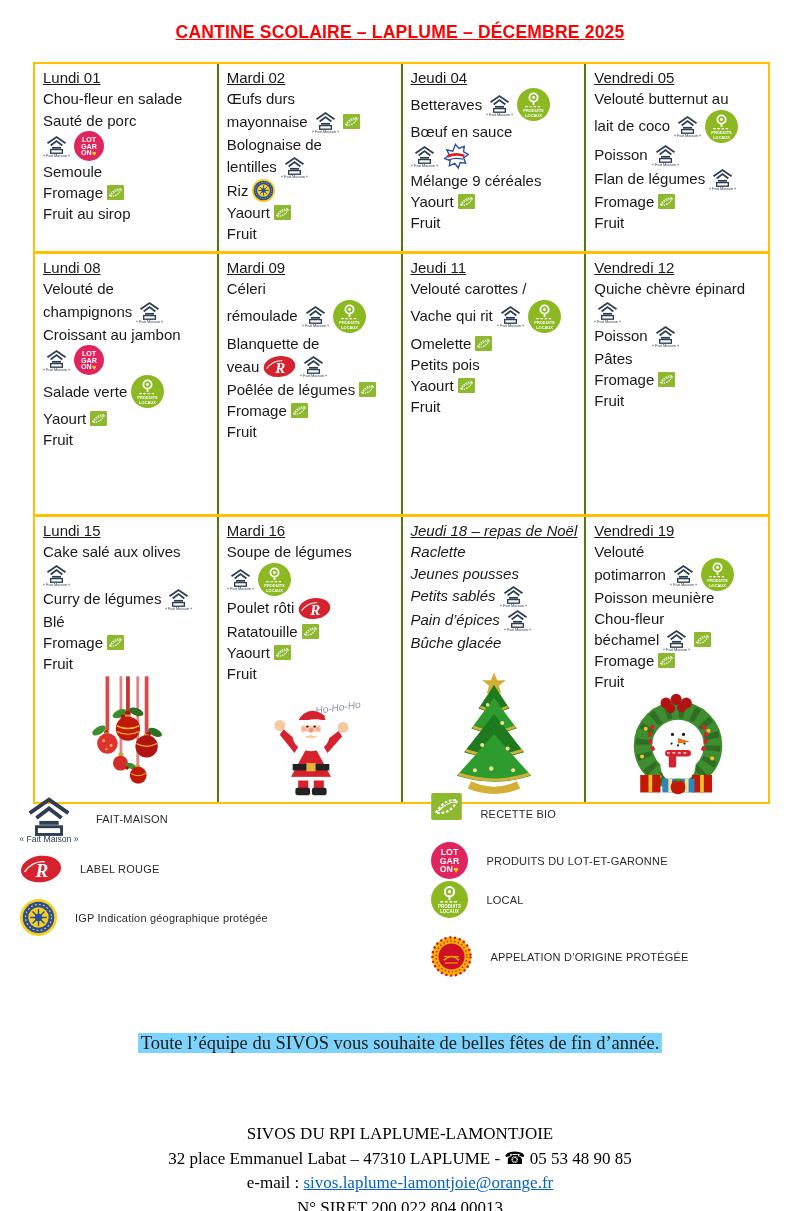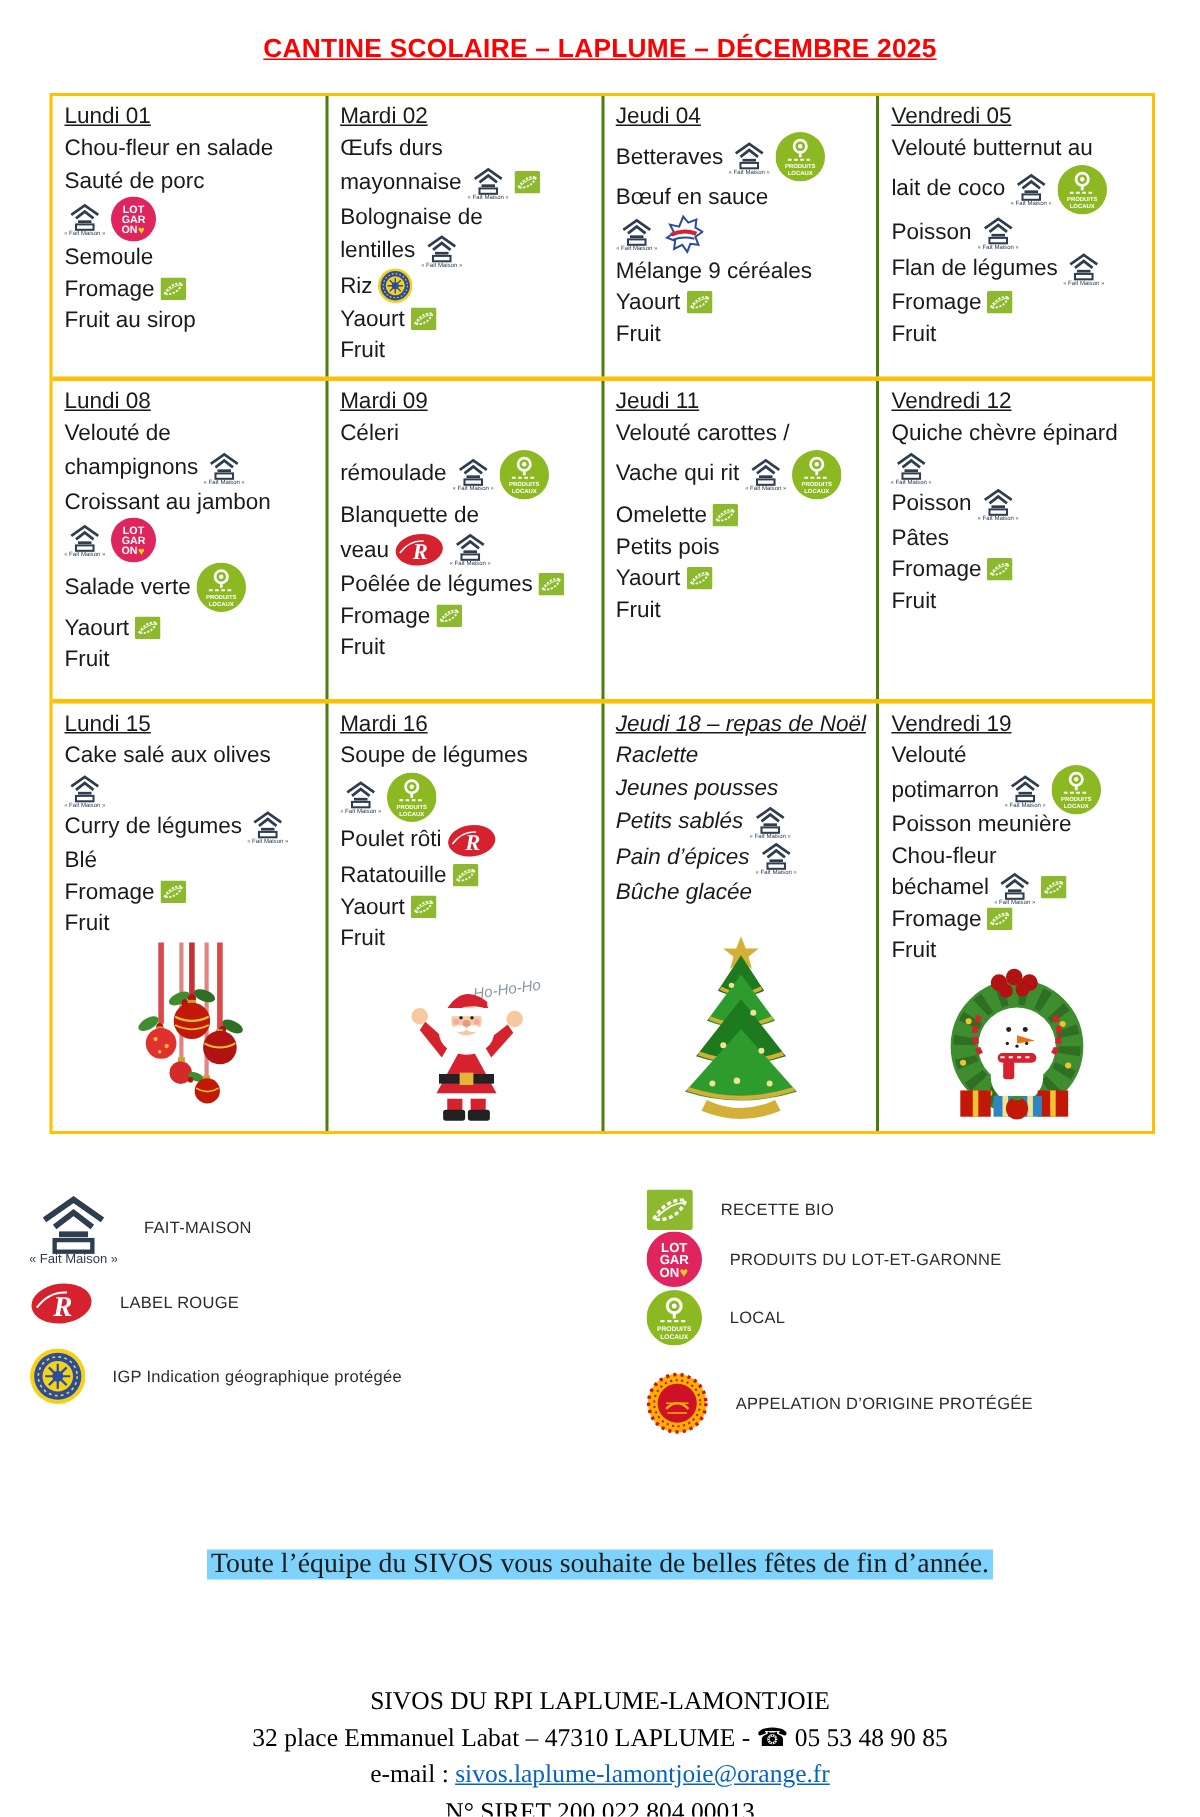--- a/index.html
+++ b/index.html
@@ -6,21 +6,21 @@
   body{width:800px;height:1211px;position:relative;font-family:"Liberation Sans",sans-serif;color:#1a1a1a;overflow:hidden;}
 
   .title{position:absolute;top:22px;left:0;width:100%;text-align:center;
          color:#ff0000;font-weight:bold;font-size:17.5px;letter-spacing:.2px;}
   .title span{text-decoration:underline;}
 
   .calendar{position:absolute;left:33px;top:62px;width:737px;border:2px solid #FFC000;box-sizing:border-box;background:#fff;}
   .cal-row{display:flex;box-sizing:border-box;}
   .cal-row + .cal-row{border-top:3px solid #FFC000;}
   .cal-row:nth-child(1){height:187px;}
-  .cal-row:nth-child(2){height:215px;}
+  .cal-row:nth-child(2){height:263px;}
   .cal-row:nth-child(3){height:288px;}
   .cal-cell{flex:1 1 0;box-sizing:border-box;padding:3px 6px 4px 8px;font-size:15px;line-height:1.42;
             display:flex;flex-direction:column;overflow:hidden;}
   .cal-cell + .cal-cell{border-left:2px solid #4d7c0f;}
   .cal-cell.italic .day,.cal-cell.italic .line-text{font-style:italic;}
   .day{text-decoration:underline;min-height:21px;}
   .menu-line{display:flex;align-items:center;gap:4px;min-height:21px;flex-wrap:nowrap;}
   .line-text{white-space:nowrap;}
   .icon{display:inline-flex;align-items:center;flex:0 0 auto;}
   .icon svg{display:block;}
@@ -41,21 +41,21 @@
   
   .legend{position:absolute;left:20px;top:793px;width:762px;display:flex;}
   .legend-col{display:flex;flex-direction:column;}
   .legend-left{width:54%;}
   .legend-right{width:46%;padding-top:0;}
   .legend-item{display:flex;align-items:center;gap:18px;}
   .legend-item .label{font-size:11px;color:#2b2b2b;letter-spacing:.2px;}
   .legend-left .legend-item:nth-child(1){margin-bottom:8px;}
   .legend-left .legend-item:nth-child(2){margin-bottom:14px;}
   .legend-left .legend-item:nth-child(3){margin-bottom:12px;}
-  .legend-right .legend-item:nth-child(1){margin-bottom:1px;}
+  .legend-right .legend-item:nth-child(1){margin-bottom:22px;align-items:flex-end;}
   .legend-right .legend-item:nth-child(2){margin-bottom:2px;}
   .legend-right .legend-item:nth-child(3){margin-bottom:18px;}
   .legend .ic-fait-maison svg{width:58px;height:52px;}
   .legend .ic-label-rouge svg{width:42px;height:32px;}
   .legend .ic-igp svg{width:37px;height:37px;}
   .legend .ic-vbf svg{width:34px;height:34px;}
   .legend .ic-bio svg{width:31px;height:27px;}
   .legend .ic-lot-et-garonne svg{width:37px;height:37px;}
   .legend .ic-local svg{width:37px;height:37px;}
   .legend .ic-aop svg{width:41px;height:41px;}

